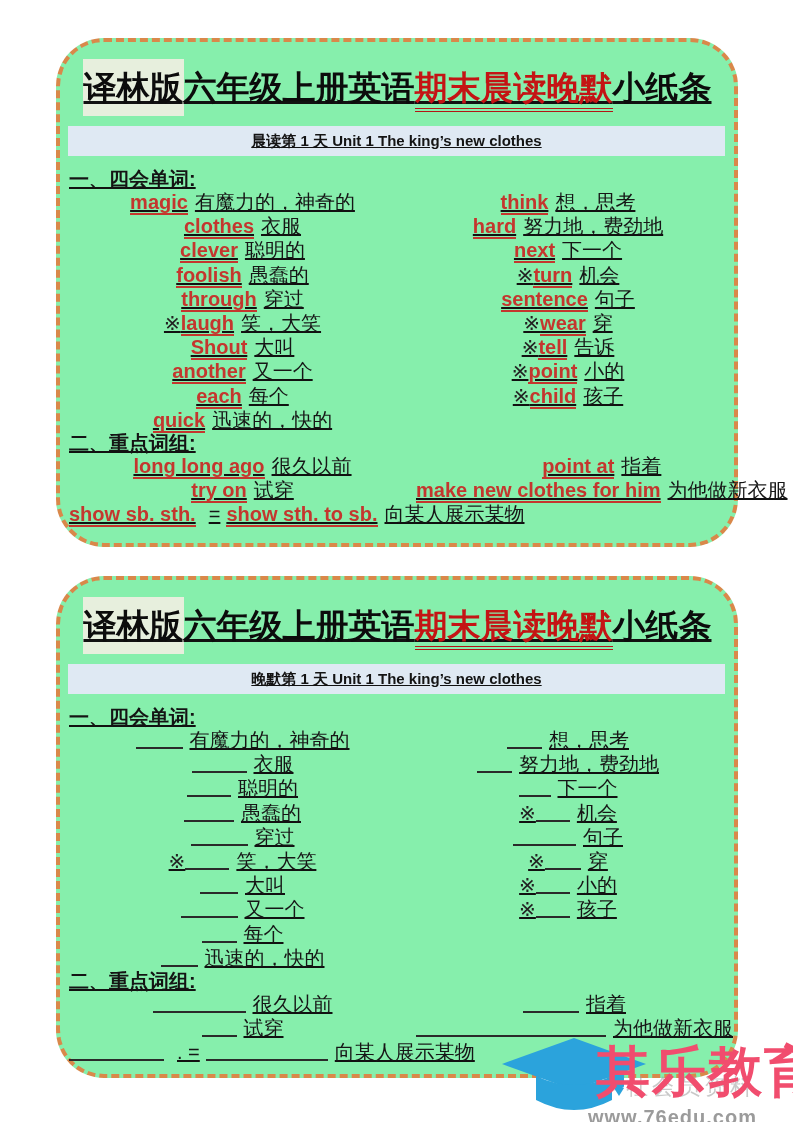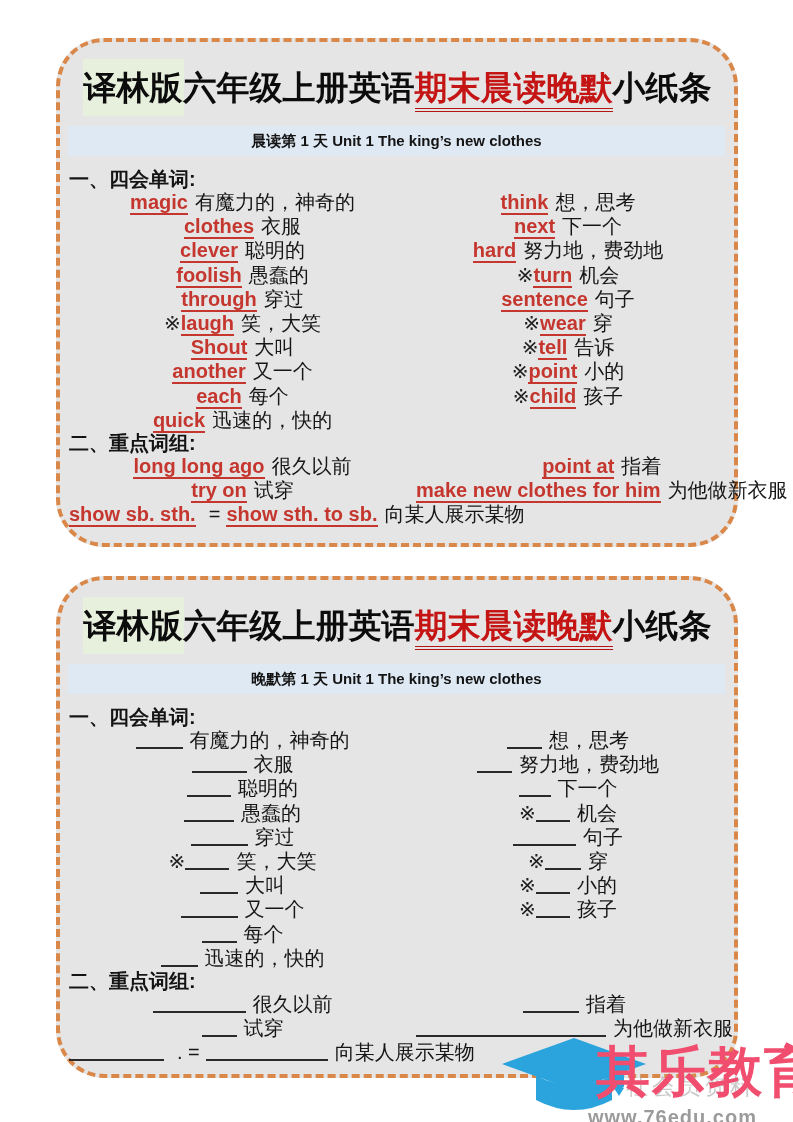--- a/index.html
+++ b/index.html
@@ -4,22 +4,23 @@
 <style>
   html,body{margin:0;padding:0;}
   body{
     width:793px;height:1122px;position:relative;overflow:hidden;
     background:#ffffff;
     font-family:"Liberation Sans","DejaVu Sans",sans-serif;
     color:#111;
   }
   .card{
     position:absolute;left:56px;width:682px;box-sizing:border-box;
-    border:4px dashed #d9884a;border-radius:48px;background:#e5e5e5;
+    border:4px dashed #d9884a;border-radius:48px;background:#86efac;
     padding-top:20px;
+    text-decoration:underline;
   }
   .card.morning{top:38px;height:509px;}
   .card.evening{top:576px;height:502px;}
   .card-title{
     text-align:center;font-size:33px;font-weight:900;line-height:52px;
     white-space:nowrap;letter-spacing:0px;color:#0c0c0c;
   }
   .hl-green{background:#e7efdd;padding:10px 1px;}
   .title-red{color:#c41414;border-bottom:4px double #b41414;padding-bottom:2px;}
   .section-bar{
@@ -75,22 +76,22 @@
           <div class="wrow"><span class="star"></span><span class="en">through</span><span class="cn">穿过</span></div>
           <div class="wrow"><span class="star">※</span><span class="en">laugh</span><span class="cn">笑，大笑</span></div>
           <div class="wrow"><span class="star"></span><span class="en">Shout</span><span class="cn">大叫</span></div>
           <div class="wrow"><span class="star"></span><span class="en">another</span><span class="cn">又一个</span></div>
           <div class="wrow"><span class="star"></span><span class="en">each</span><span class="cn">每个</span></div>
           <div class="wrow"><span class="star"></span><span class="en">quick</span><span class="cn">迅速的，快的</span></div>
         </div>
       <div>
 
       <div class="wrow"><span class="star"></span><span class="en">think</span><span class="cn">想，思考</span></div>
+          <div class="wrow"><span class="star"></span><span class="en">hard</span><span class="cn">努力地，费劲地</span></div>
           <div class="wrow"><span class="star"></span><span class="en">next</span><span class="cn">下一个</span></div>
-          <div class="wrow"><span class="star"></span><span class="en">hard</span><span class="cn">努力地，费劲地</span></div>
           <div class="wrow"><span class="star">※</span><span class="en">turn</span><span class="cn">机会</span></div>
           <div class="wrow"><span class="star"></span><span class="en">sentence</span><span class="cn">句子</span></div>
           <div class="wrow"><span class="star">※</span><span class="en">wear</span><span class="cn">穿</span></div>
           <div class="wrow"><span class="star">※</span><span class="en">tell</span><span class="cn">告诉</span></div>
           <div class="wrow"><span class="star">※</span><span class="en">point</span><span class="cn">小的</span></div>
           <div class="wrow"><span class="star">※</span><span class="en">child</span><span class="cn">孩子</span></div>
         </div>
     </div>
     <div class="sec-heading">二、重点词组:</div>
     <div class="cols">

